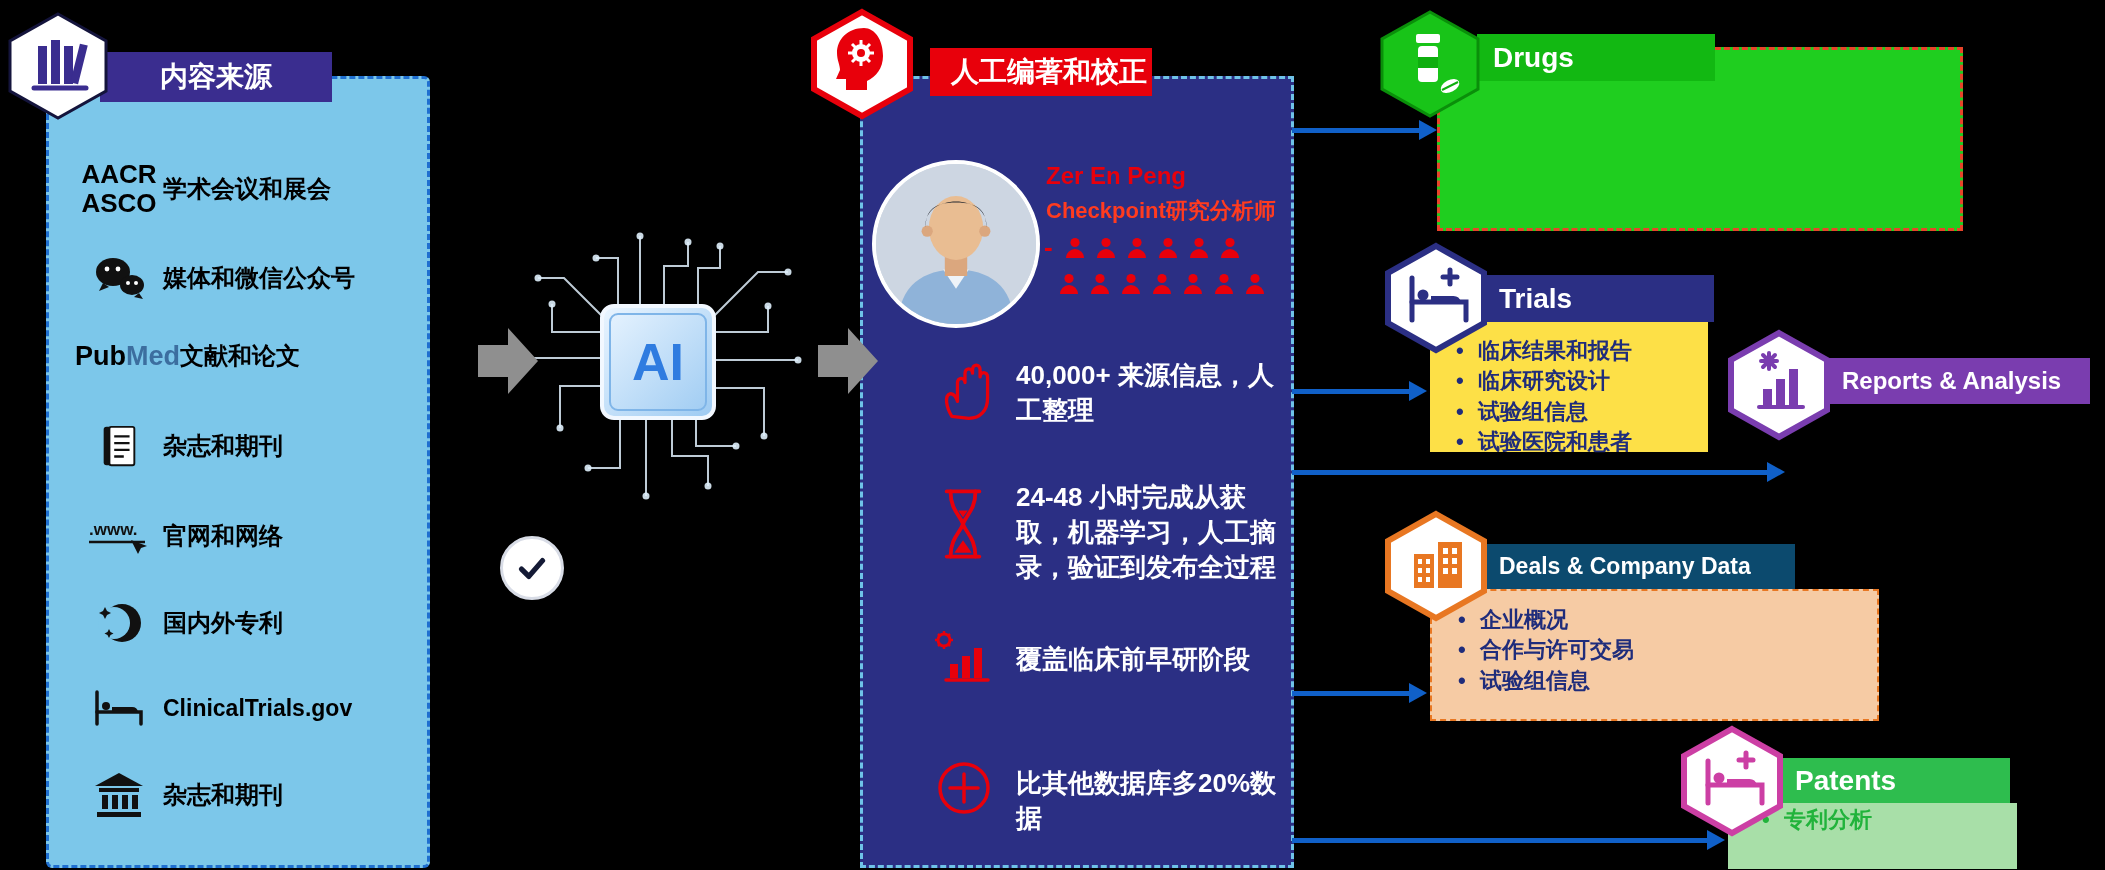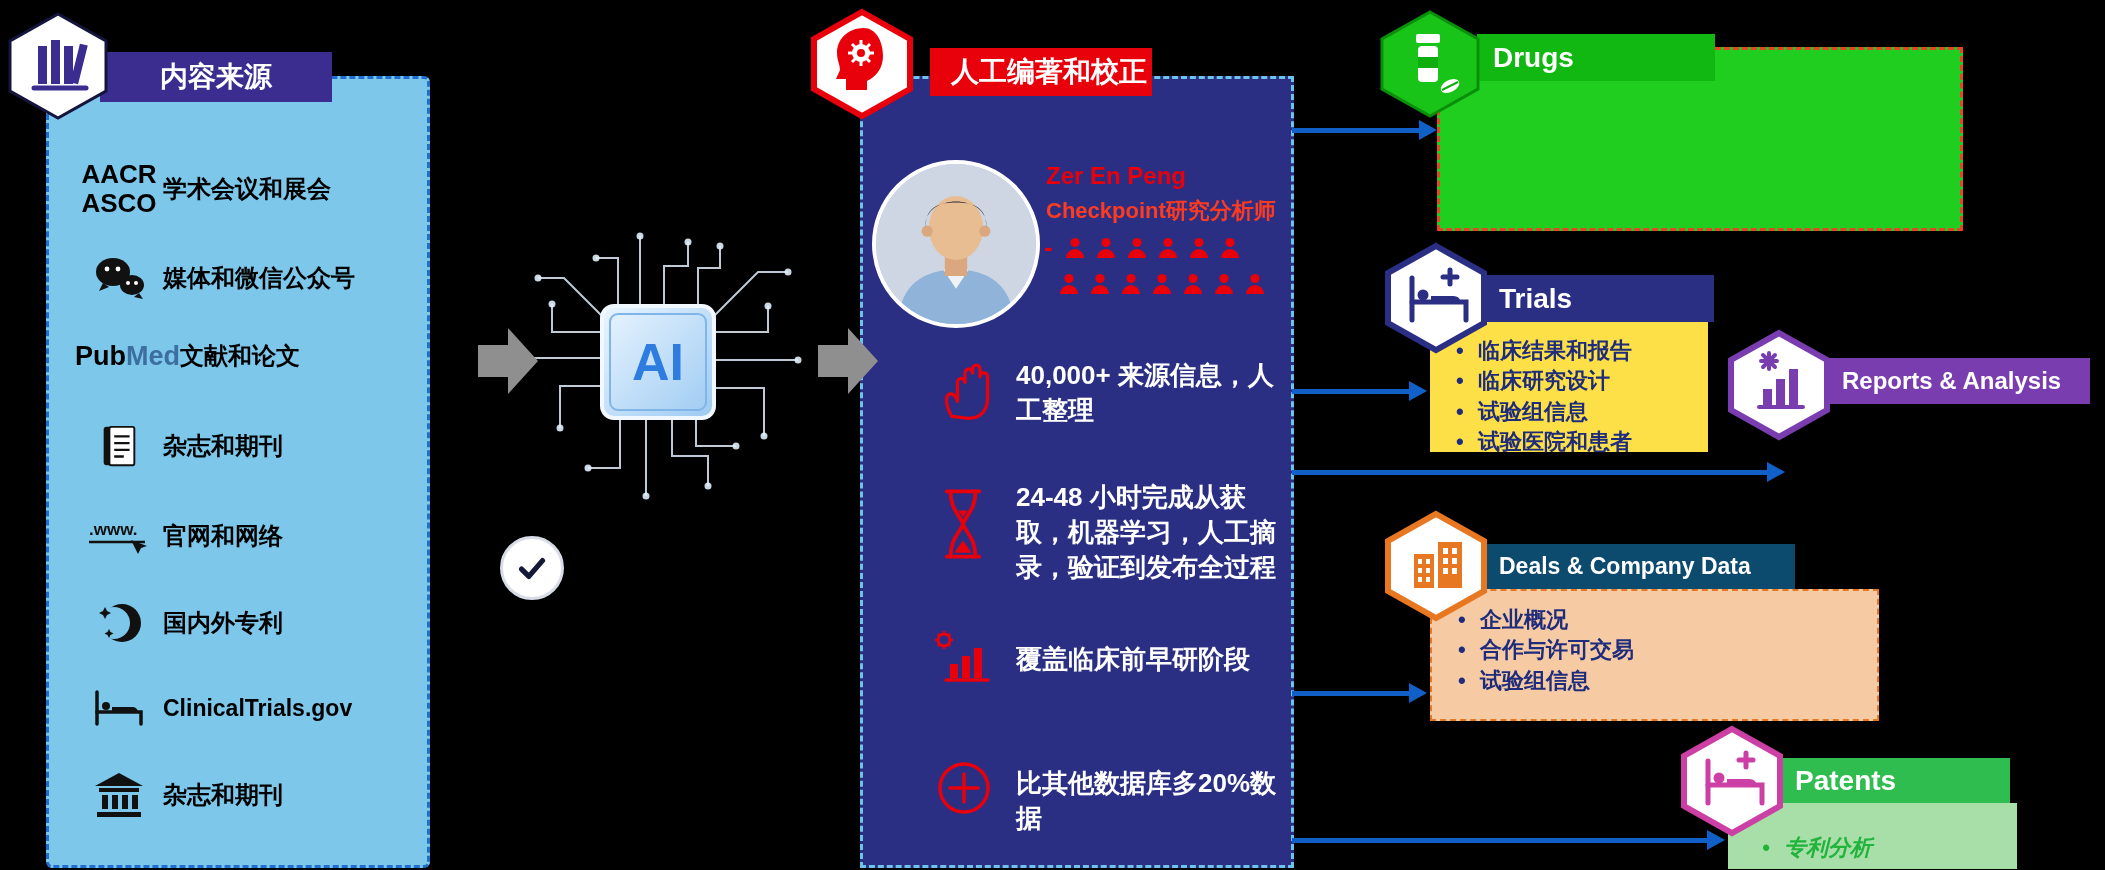--- a/index.html
+++ b/index.html
@@ -81,21 +81,21 @@
   .box-deals{left:1430px;top:589px;width:449px;height:132px;background:#F6CBA4;border:2px dashed #E87722;}
   .hdr-deals{left:1483px;top:544px;width:312px;height:45px;background:#0c4a6e;font-size:23px;}
   .box-patents{left:1728px;top:803px;width:289px;height:66px;background:#A8DFA8;}
   .hdr-patents{left:1779px;top:758px;width:231px;height:45px;background:#2EBD4E;font-size:28px;}
 
   .bullets{margin:0;padding:14px 0 0 26px;list-style:none;}
   .bullets li{position:relative;padding-left:22px;font-weight:bold;font-size:22px;line-height:1.38;}
   .bullets li::before{content:"•";position:absolute;left:0;}
   .c-navy li{color:#1F2C7B}.c-purple li{color:#7A3DAF}.c-green li{color:#21B33B}
   .box-reports .bullets{padding-top:10px;}
-  .box-patents .bullets{padding-top:30px;padding-left:34px;font-style:italic;}
+  .box-patents .bullets{padding-top:2px;padding-left:34px;}
 
   
   .arrow-line{position:absolute;height:5px;background:#1060C8;z-index:2;}
   .arrow-head{position:absolute;width:0;height:0;border-top:10px solid transparent;
     border-bottom:10px solid transparent;border-left:18px solid #1060C8;z-index:2;}
   .al1{left:1292px;top:128px;width:128px}.ah1{left:1419px;top:120px}
   .al2{left:1292px;top:389px;width:118px}.ah2{left:1409px;top:381px}
   .al3{left:1292px;top:470px;width:476px}.ah3{left:1767px;top:462px}
   .al4{left:1292px;top:691px;width:118px}.ah4{left:1409px;top:683px}
   .al5{left:1292px;top:838px;width:416px}.ah5{left:1707px;top:830px}

